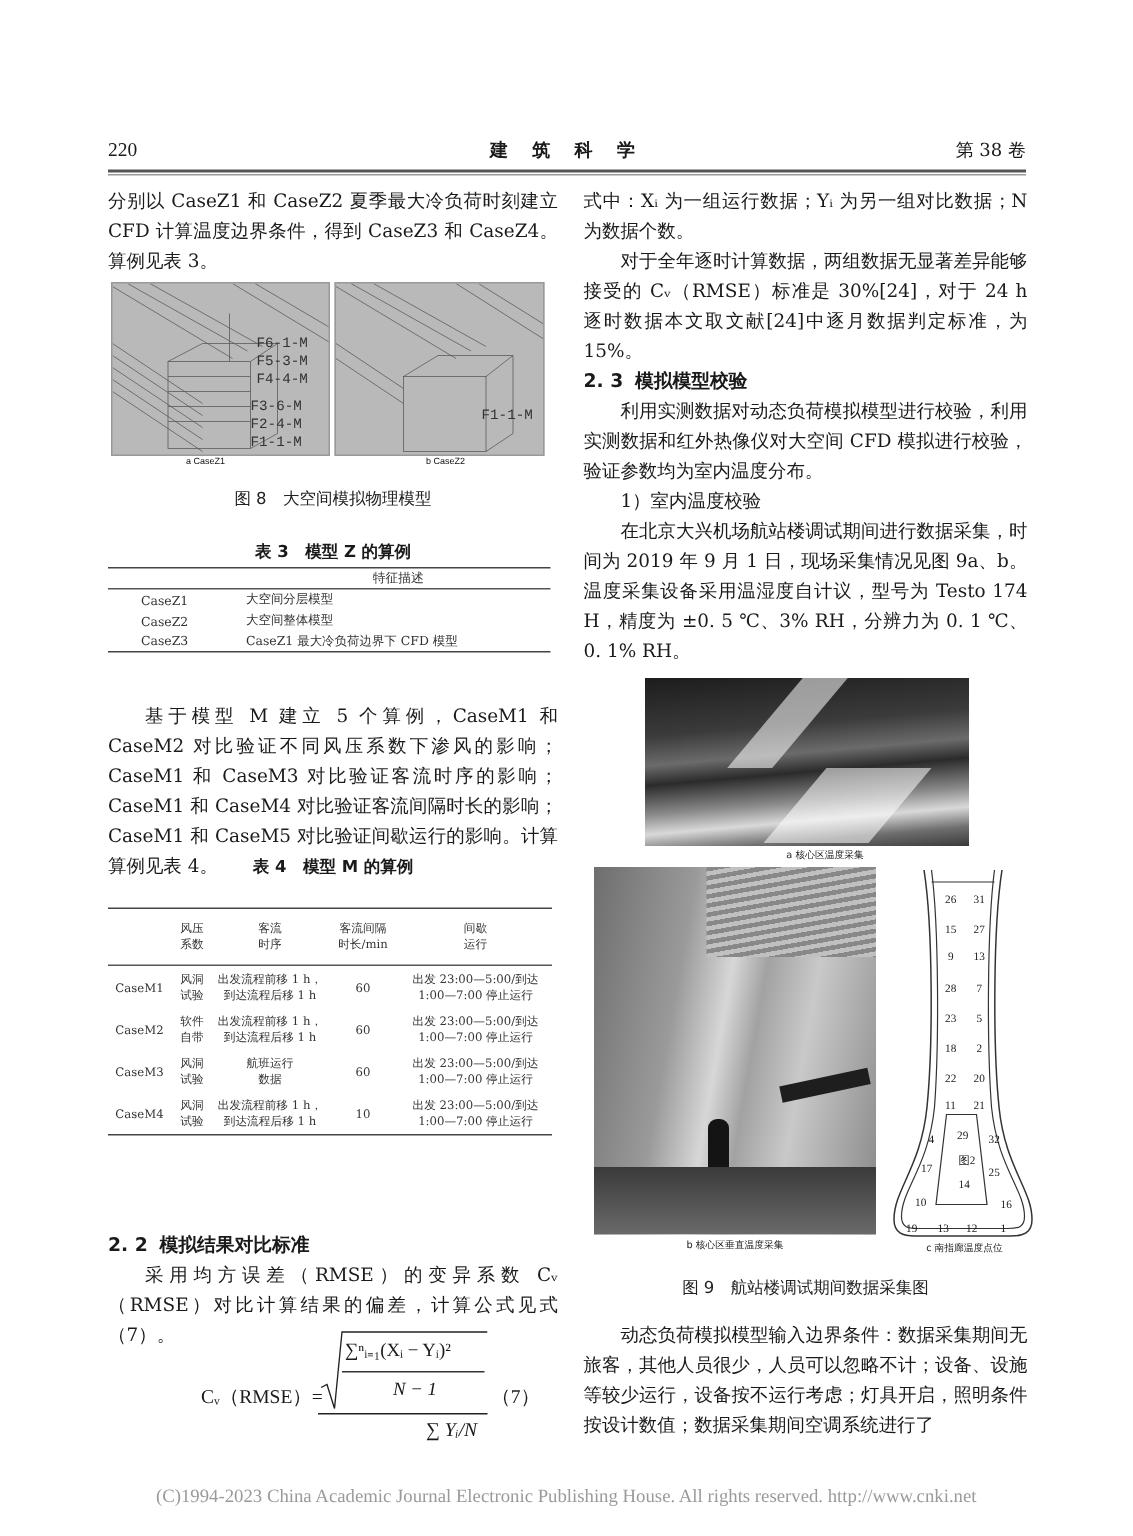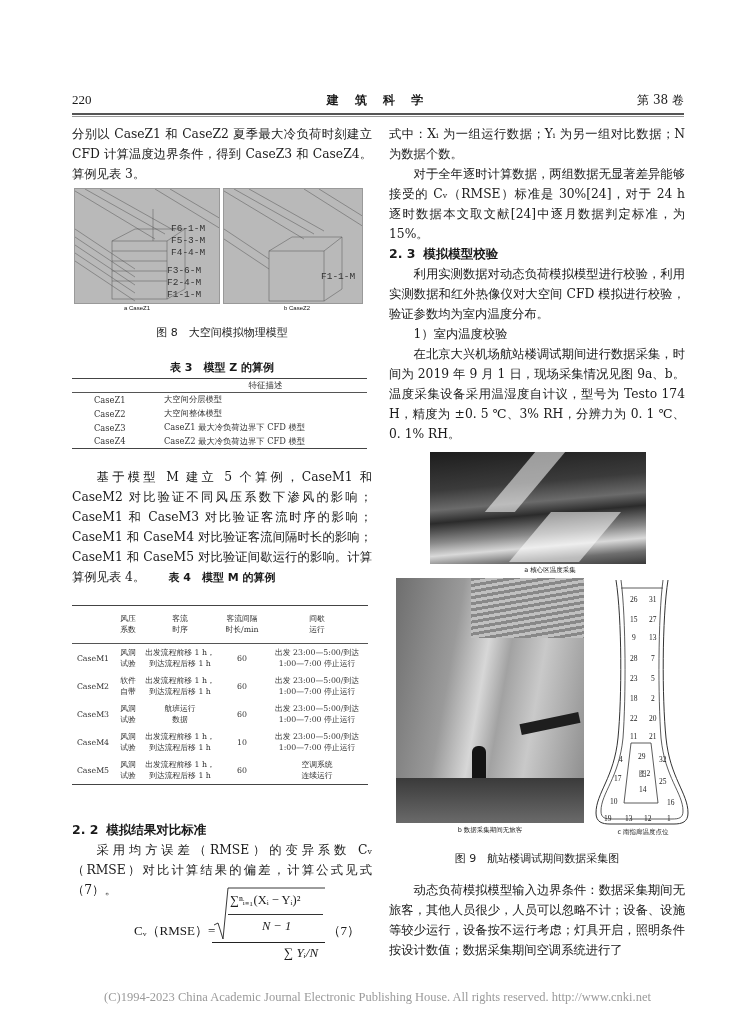--- a/index.html
+++ b/index.html
@@ -165,24 +165,20 @@
         <td>大空间分层模型</td>
       </tr>
     <tr>
         <td class="c">CaseZ2</td>
         <td>大空间整体模型</td>
       </tr>
     <tr>
         <td class="c">CaseZ3</td>
         <td>CaseZ1 最大冷负荷边界下 CFD 模型</td>
       </tr>
-    <tr>
-        <td class="c">CaseZ4</td>
-        <td>CaseZ2 最大冷负荷边界下 CFD 模型</td>
-      </tr>
   </tbody>
 </table>
 
 <div class="col colL" style="top:467px;">
   <p class="body indent">基于模型 M 建立 5 个算例，CaseM1 和 CaseM2 对比验证不同风压系数下渗风的影响；CaseM1 和 CaseM3 对比验证客流时序的影响；CaseM1 和 CaseM4 对比验证客流间隔时长的影响；CaseM1 和 CaseM5 对比验证间歇运行的影响。计算算例见表 4。</p>
 </div>
 
 <div class="tbl-title" style="left:72px;top:570px;width:300px;">表 4　模型 M 的算例</div>
 <table class="t4">
   <thead>
@@ -264,36 +260,20 @@
       <td>
           <div>出发流程前移 1 h，</div>
           <div>到达流程后移 1 h</div>
         </td>
       <td>10</td>
       <td>
           <div>出发 23:00—5:00/到达</div>
           <div>1:00—7:00 停止运行</div>
         </td>
     </tr>
-    <tr>
-      <td>CaseM5</td>
-      <td>
-          <div>风洞</div>
-          <div>试验</div>
-        </td>
-      <td>
-          <div>出发流程前移 1 h，</div>
-          <div>到达流程后移 1 h</div>
-        </td>
-      <td>60</td>
-      <td>
-          <div>空调系统</div>
-          <div>连续运行</div>
-        </td>
-    </tr>
   </tbody>
 </table>
 
 <div class="col colL" style="top:820px;">
   <div class="sec">
     <span class="num">2. 2</span>
     <span>模拟结果对比标准</span>
   </div>
   <p class="body indent">采用均方误差（RMSE）的变异系数 Cᵥ（RMSE）对比计算结果的偏差，计算公式见式（7）。</p>
 </div>
@@ -330,21 +310,21 @@
   <div class="beam" style="left:100px;top:60px;width:70px;height:50px;"></div>
 </div>
 <div class="subcap" style="left:442px;top:566px;width:216px;">a 核心区温度采集</div>
 
 <div class="photoB">
   <div class="ceil"></div>
   <div class="sign"></div>
   <div class="person"></div>
   <div class="floor"></div>
 </div>
-<div class="subcap" style="left:396px;top:826px;width:188px;">b 数据采集期间无旅客</div>
+<div class="subcap" style="left:396px;top:826px;width:188px;">b 核心区垂直温度采集</div>
 
 <div class="plan">
   <svg viewBox="0 0 110 250">
     <path d="M28,2 C34,40 34,120 30,160 C26,200 8,215 8,235 C8,244 14,246 22,246 L86,246 C94,246 100,244 100,235 C100,215 82,200 78,160 C74,120 74,40 80,2" fill="none" stroke="#333" stroke-width="1"></path>
     <path d="M33,2 C38,40 38,120 35,160 C31,200 13,215 13,233 C13,240 17,241 24,241 L84,241 C91,241 95,240 95,233 C95,215 77,200 73,160 C70,120 70,40 75,2" fill="none" stroke="#333" stroke-width="0.8"></path>
     <line x1="33" y1="10" x2="75" y2="10" stroke="#333" stroke-width="0.8"></line>
     <polygon points="43,165 63,165 70,225 36,225" fill="none" stroke="#333" stroke-width="0.8"></polygon>
   </svg>
 </div>
 <div id="plan-points">

